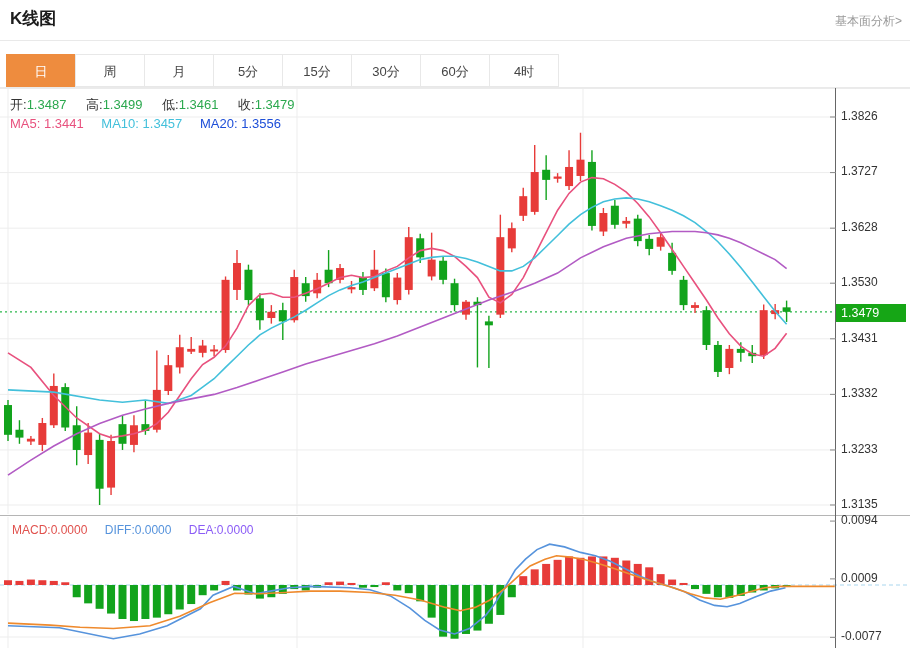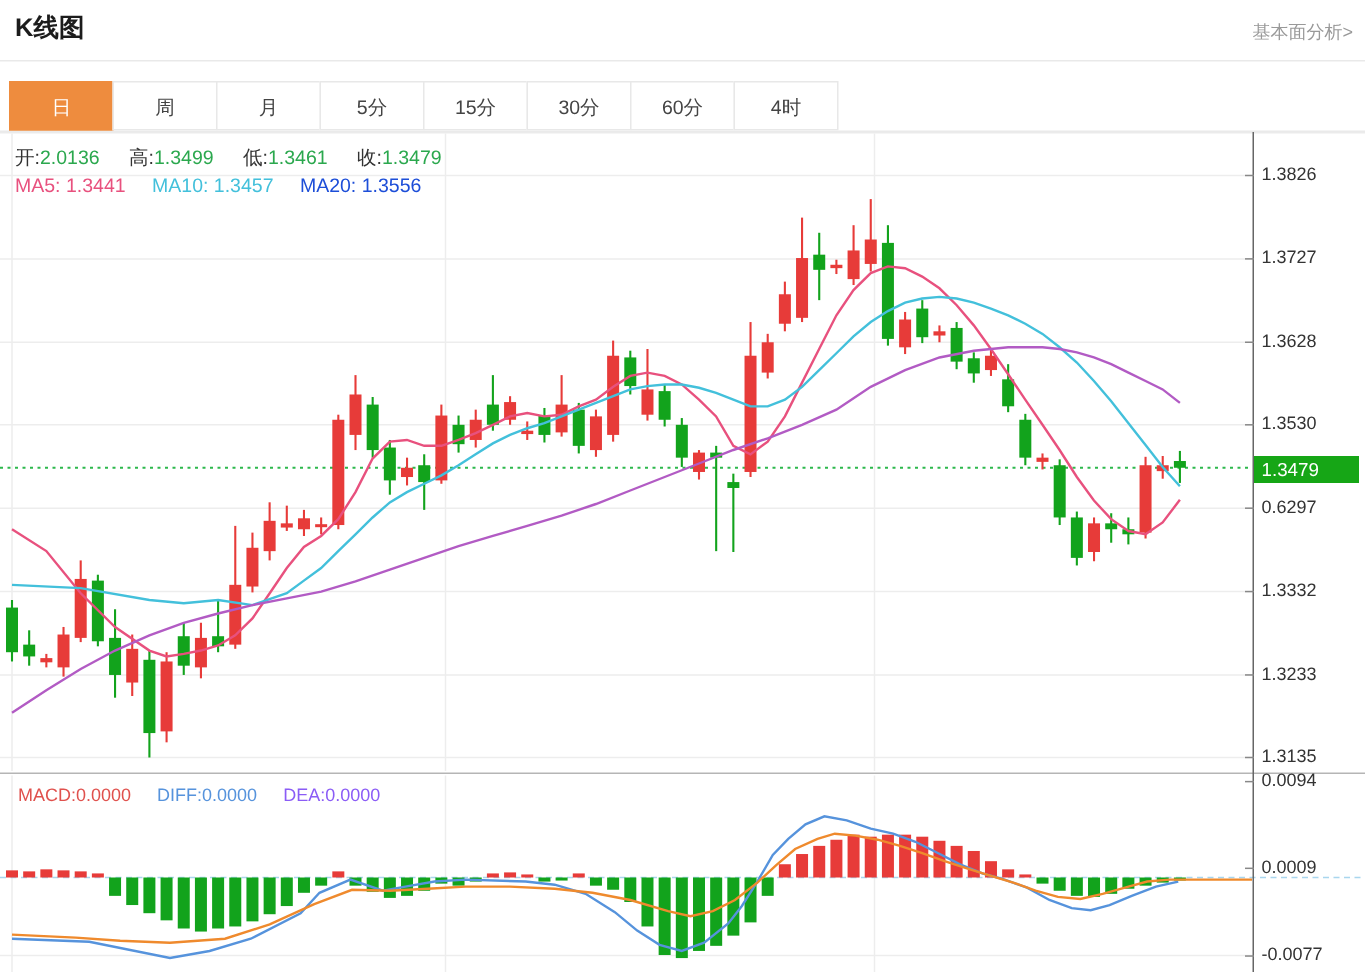--- a/index.html
+++ b/index.html
@@ -299,21 +299,21 @@
       <line x1="830" y1="394.3810000000006" x2="836" y2="394.3810000000006" stroke="#888" stroke-width="1"></line>
       <line x1="830" y1="449.9695000000007" x2="836" y2="449.9695000000007" stroke="#888" stroke-width="1"></line>
       <line x1="830" y1="504.9965000000009" x2="836" y2="504.9965000000009" stroke="#888" stroke-width="1"></line>
       <line x1="830" y1="521.08" x2="836" y2="521.08" stroke="#888" stroke-width="1"></line>
       <line x1="830" y1="578.88" x2="836" y2="578.88" stroke="#888" stroke-width="1"></line>
       <line x1="830" y1="637.36" x2="836" y2="637.36" stroke="#888" stroke-width="1"></line>
     </g>
   </svg>
 
 <div class="overlay ohlc-row">
-  <span class="grp"><span>开:</span><span class="val">2.0136</span></span>
+  <span class="grp"><span>开:</span><span class="val">1.3487</span></span>
   <span class="grp"><span>高:</span><span class="val">1.3499</span></span>
   <span class="grp"><span>低:</span><span class="val">1.3461</span></span>
   <span class="grp"><span>收:</span><span class="val">1.3479</span></span>
 </div>
 
 <div class="overlay ma-row">
   <span class="grp ma5"><span>MA5:</span> <span>1.3441</span></span>
   <span class="grp ma10"><span>MA10:</span> <span>1.3457</span></span>
   <span class="grp ma20"><span>MA20:</span> <span>1.3556</span></span>
 </div>
@@ -324,20 +324,20 @@
   <span class="grp dea-l"><span>DEA:</span><span>0.0000</span></span>
 </div>
 
 <div class="price-badge">1.3479</div>
 
 <div id="axis-labels">
     <div class="ax-label" style="top: 109px;">1.3826</div>
     <div class="ax-label" style="top: 164px;">1.3727</div>
     <div class="ax-label" style="top: 220.177px;">1.3628</div>
     <div class="ax-label" style="top: 275.204px; text-align: center;">1.3530</div>
-    <div class="ax-label" style="top: 330.793px;">0.6297</div>
+    <div class="ax-label" style="top: 330.793px;">1.3431</div>
     <div class="ax-label" style="top: 386.381px;">1.3332</div>
     <div class="ax-label" style="top: 441.969px;">1.3233</div>
     <div class="ax-label" style="top: 496.997px;">1.3135</div>
     <div class="ax-label" style="top: 513.08px; text-align: right;">0.0094</div>
     <div class="ax-label" style="top: 570.88px;">0.0009</div>
     <div class="ax-label" style="top: 629.36px;">-0.0077</div>
   </div>
 
 </body></html>

